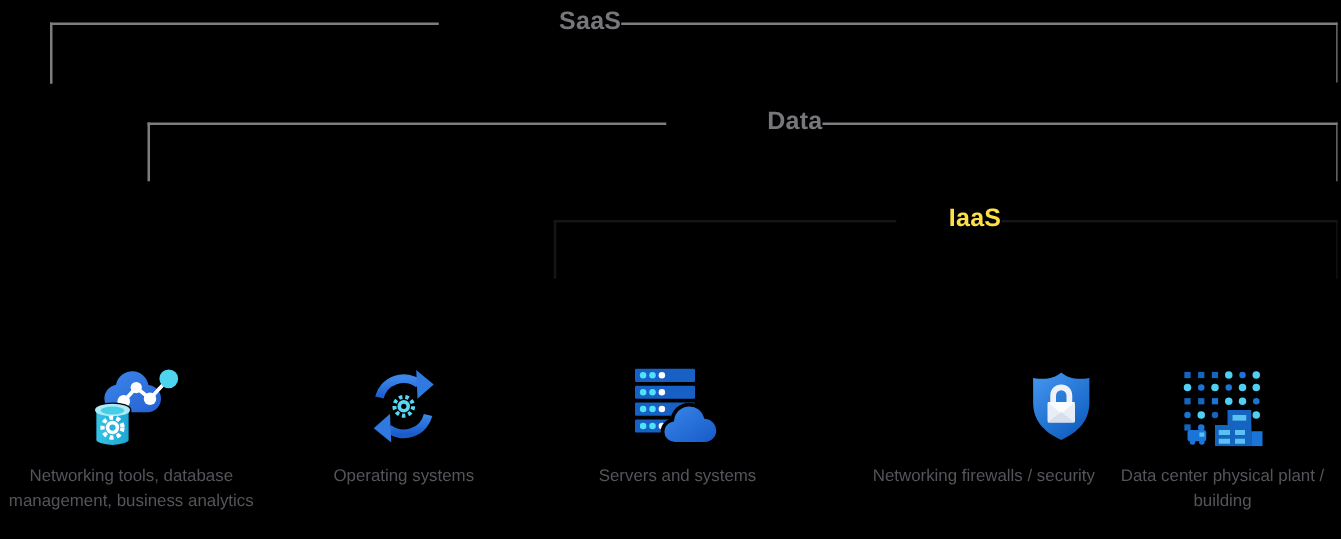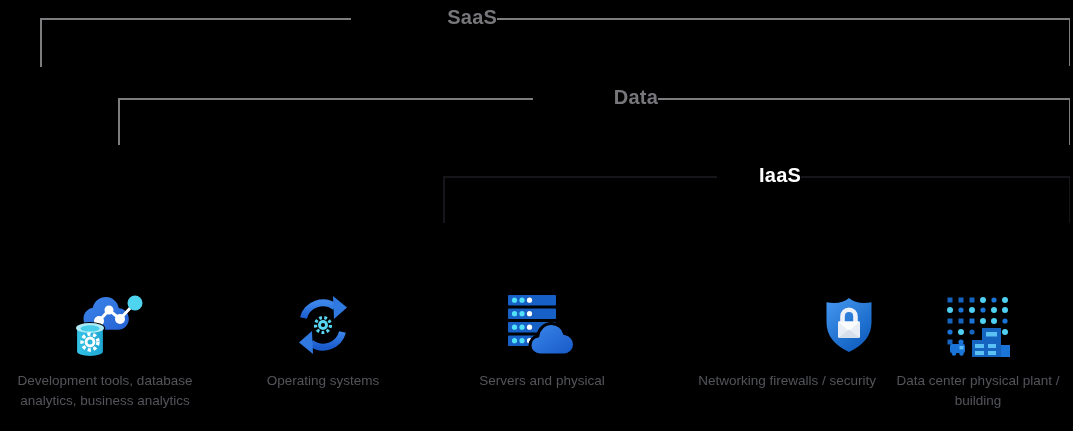--- a/index.html
+++ b/index.html
@@ -4,21 +4,21 @@
 <style>
   html,body{margin:0;padding:0;background:#000;}
   .stage{position:relative;width:1073px;height:431px;background:#000;overflow:hidden;
          font-family:"Liberation Sans",sans-serif;}
   
   .hline{position:absolute;height:1.5px;background:#7d7d80;}
   .vline{position:absolute;width:1.5px;background:#7d7d80;}
   .hline.dark,.vline.dark{background:#15151a;}
   .bracket-label{position:absolute;color:#77777b;font-size:20px;font-weight:600;
                  text-align:right;letter-spacing:.2px;}
-  .bracket-label.dark{color:#ffffff;}
+  .bracket-label.dark{color:#fde047;}
   
   .col{position:absolute;top:281px;display:flex;flex-direction:column;align-items:center;}
   .icon-box{height:88px;display:flex;align-items:center;justify-content:center;}
   .caption{margin-top:2px;color:#54555b;font-size:13.5px;line-height:20px;text-align:center;}
 </style>
 </head>
 <body>
 
 <div class="stage">
 
@@ -68,21 +68,21 @@
         <path d="M0 38 A14 5 0 0 1 28 38 L28 62 A14 5 0 0 1 0 62 Z" fill="url(#g-cyl)" stroke="#000" stroke-width="2.2"></path>
         <ellipse cx="14" cy="38" rx="14" ry="5" fill="#aeeaf6"></ellipse>
         <ellipse cx="14" cy="38.4" rx="9.5" ry="3.2" fill="#46cdea"></ellipse>
         <g>
           <circle cx="14" cy="52" r="8" fill="none" stroke="#fff" stroke-width="3.4" stroke-dasharray="3.2 2.6"></circle>
           <circle cx="14" cy="52" r="5.4" fill="#fff"></circle>
           <circle cx="14" cy="52" r="2.5" fill="#27b4da"></circle>
         </g>
       </svg>
     </div>
-    <div class="caption">Development tools, database analytics, business analytics</div>
+    <div class="caption">Networking tools, database management, business analytics</div>
   </div>
 
   <div class="col" style="left:225px;width:196px;justify-content:flex-end;">
     <div class="icon-box">
       <svg width="58" height="62" viewBox="0 0 58 62">
         <defs>
           <linearGradient id="g-os" x1="0" y1="0" x2="0" y2="1">
             <stop offset="0" stop-color="#3c86ea"></stop>
               <stop offset="1" stop-color="#1b5ccd"></stop>
           </linearGradient>
@@ -126,21 +126,21 @@
           <g fill="#ffffff">
             <circle cx="25.5" cy="9.2" r="2.6"></circle>
               <circle cx="25.5" cy="22.7" r="2.6"></circle>
             <circle cx="25.5" cy="36.2" r="2.6"></circle>
               <circle cx="25.5" cy="49.7" r="2.6"></circle>
           </g>
         </g>
         <path d="M36 64 C30.5 64 26 59.7 26 54.4 C26 49.7 29.3 45.9 33.8 45 C34.6 38 40.4 32.6 47.5 32.6 C53.8 32.6 59 36.8 60.6 42.6 C66.3 43.3 70.5 47.9 70.5 53.4 C70.5 59.2 65.8 64 60 64 Z" fill="url(#g-cloud3)" stroke="#000" stroke-width="3"></path>
       </svg>
     </div>
-    <div class="caption">Servers and physical</div>
+    <div class="caption">Servers and systems</div>
   </div>
 
   <div class="col" style="left:646px;width:230px;align-items:flex-end;">
     <div class="icon-box">
       <svg width="54" height="62" viewBox="0 0 54 62">
         <defs>
           <linearGradient id="g-shield" x1="0" y1="0" x2="0.7" y2="1">
             <stop offset="0" stop-color="#4598f0"></stop>
               <stop offset="1" stop-color="#0f5ec0"></stop>
           </linearGradient>

